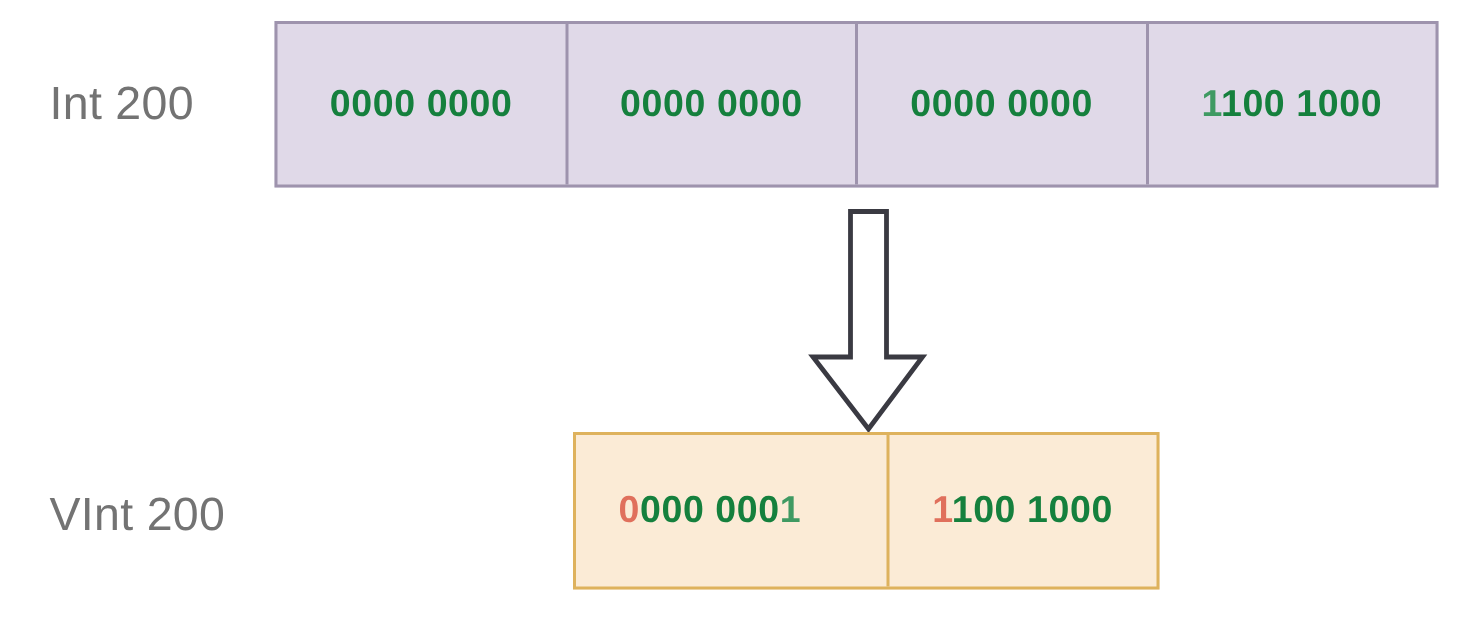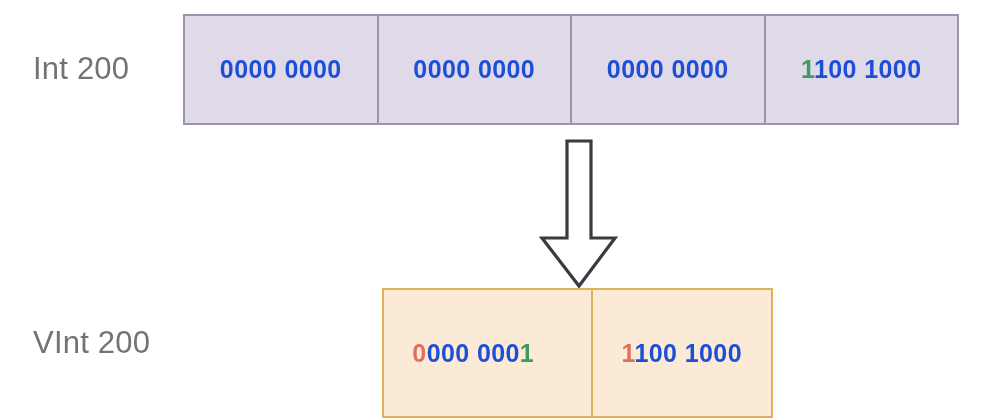--- a/index.html
+++ b/index.html
@@ -57,21 +57,21 @@
     width: 776px;
     height: 111px;
     background: #e0d9e8;
     border: 2px solid #9e93ad;
   }
 
   .byte-row.vint-row {
     left: 382px;
     top: 288px;
     width: 391px;
-    height: 130px;
+    height: 105px;
     background: #fbebd6;
     border: 2px solid #dfb котор;
     border: 2px solid #deb25d;
     gap: 28px;
   }
 
   .byte-cell {
     box-sizing: border-box;
     display: flex;
     align-items: center;
@@ -98,21 +98,21 @@
     font-size: 25px;
     letter-spacing: 0.4px;
   }
   .vint-row .bits {
     font-size: 25px;
     letter-spacing: 0.4px;
   }
 
   .bit-green { color: #3f9a62; }
   .bit-red   { color: #e0705c; }
-  .bit-black { color: #1d4ed8; }
+  .bit-black { color: #15803d; }
 
   
   #transform-arrow {
     position: absolute;
     left: 536px;
     top: 138px;
     width: 84px;
     height: 152px;
   }
   #transform-arrow svg {

